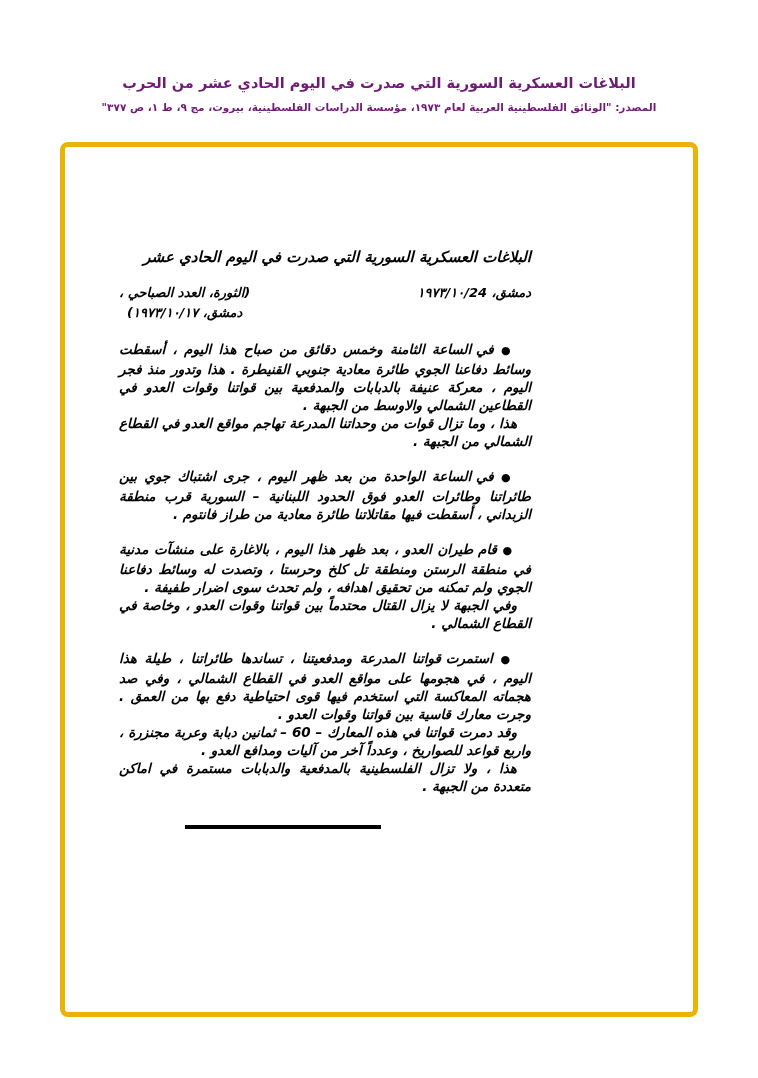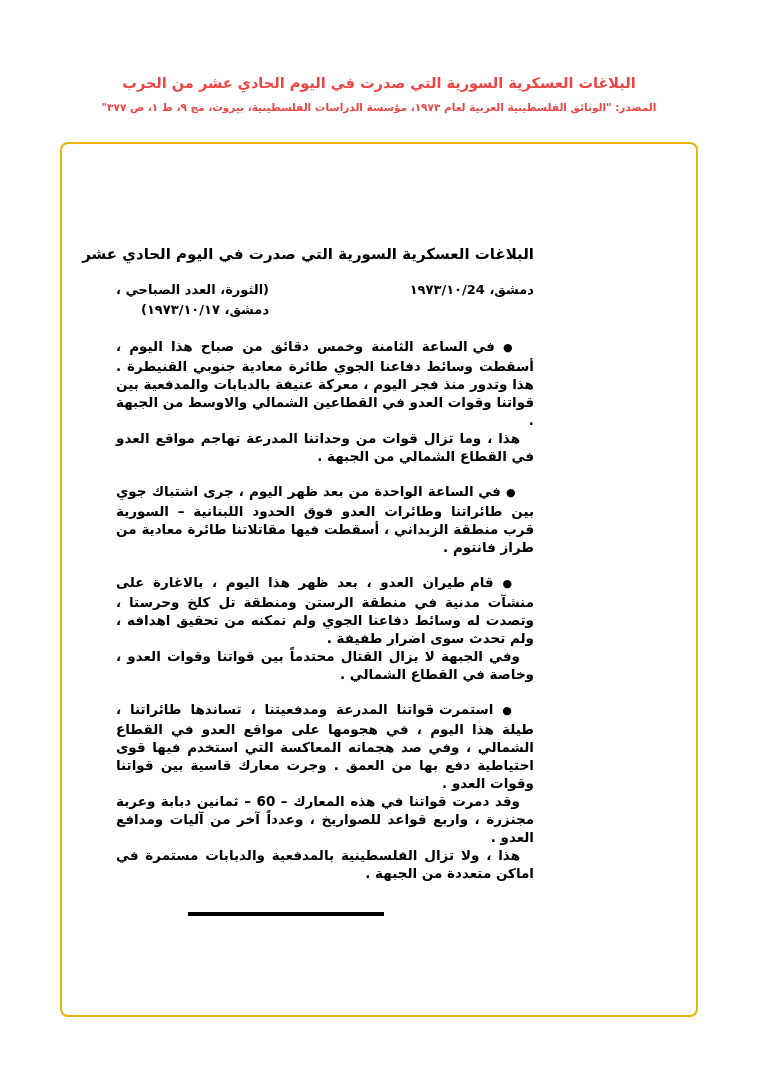--- a/index.html
+++ b/index.html
@@ -14,43 +14,44 @@
     height: 1078px;
     background: #ffffff;
     overflow: hidden;
     direction: rtl;
   }
   
   .page-header {
     position: absolute;
     top: 74px; left: 0; right: 0;
     text-align: center;
-    color: #ef4444;
+    color: #701a75;
   }
   .page-header-title {
     font-size: 14.5px;
     font-weight: 700;
     line-height: 19px;
   }
   .page-header-source {
     margin-top: 8px;
     font-size: 10.5px;
     font-weight: 700;
     line-height: 13px;
   }
   
   .doc-frame {
     position: absolute;
     left: 60px;
     top: 142px;
     width: 638px;
     height: 875px;
-    border: 2px solid #eab308;
+    border: 5px solid #eab308;
     border-radius: 8px;
     background: #ffffff;
+    font-style: italic;
   }
   .doc-content {
     position: absolute;
     top: 99px;
     right: 162px;
     left: 54px;
     direction: rtl;
     color: #000;
   }
   .doc-title {
@@ -64,21 +65,21 @@
   .dateline {
     display: flex;
     justify-content: space-between;
     align-items: flex-start;
     font-size: 13px;
     font-weight: 700;
     line-height: 20px;
     margin-bottom: 9px;
   }
   .dateline-place { white-space: nowrap; }
-  .dateline-publication { text-align: right; white-space: nowrap; }
+  .dateline-publication { text-align: center; white-space: nowrap; }
   .dateline-publication span { display: block; }
   .doc-body { margin-top: 6px; }
   .para {
     font-size: 13.5px;
     font-weight: 700;
     line-height: 18px;
     text-align: justify;
     margin: 0;
   }
   .para.bulleted { text-indent: 18px; margin-top: 17px; }

